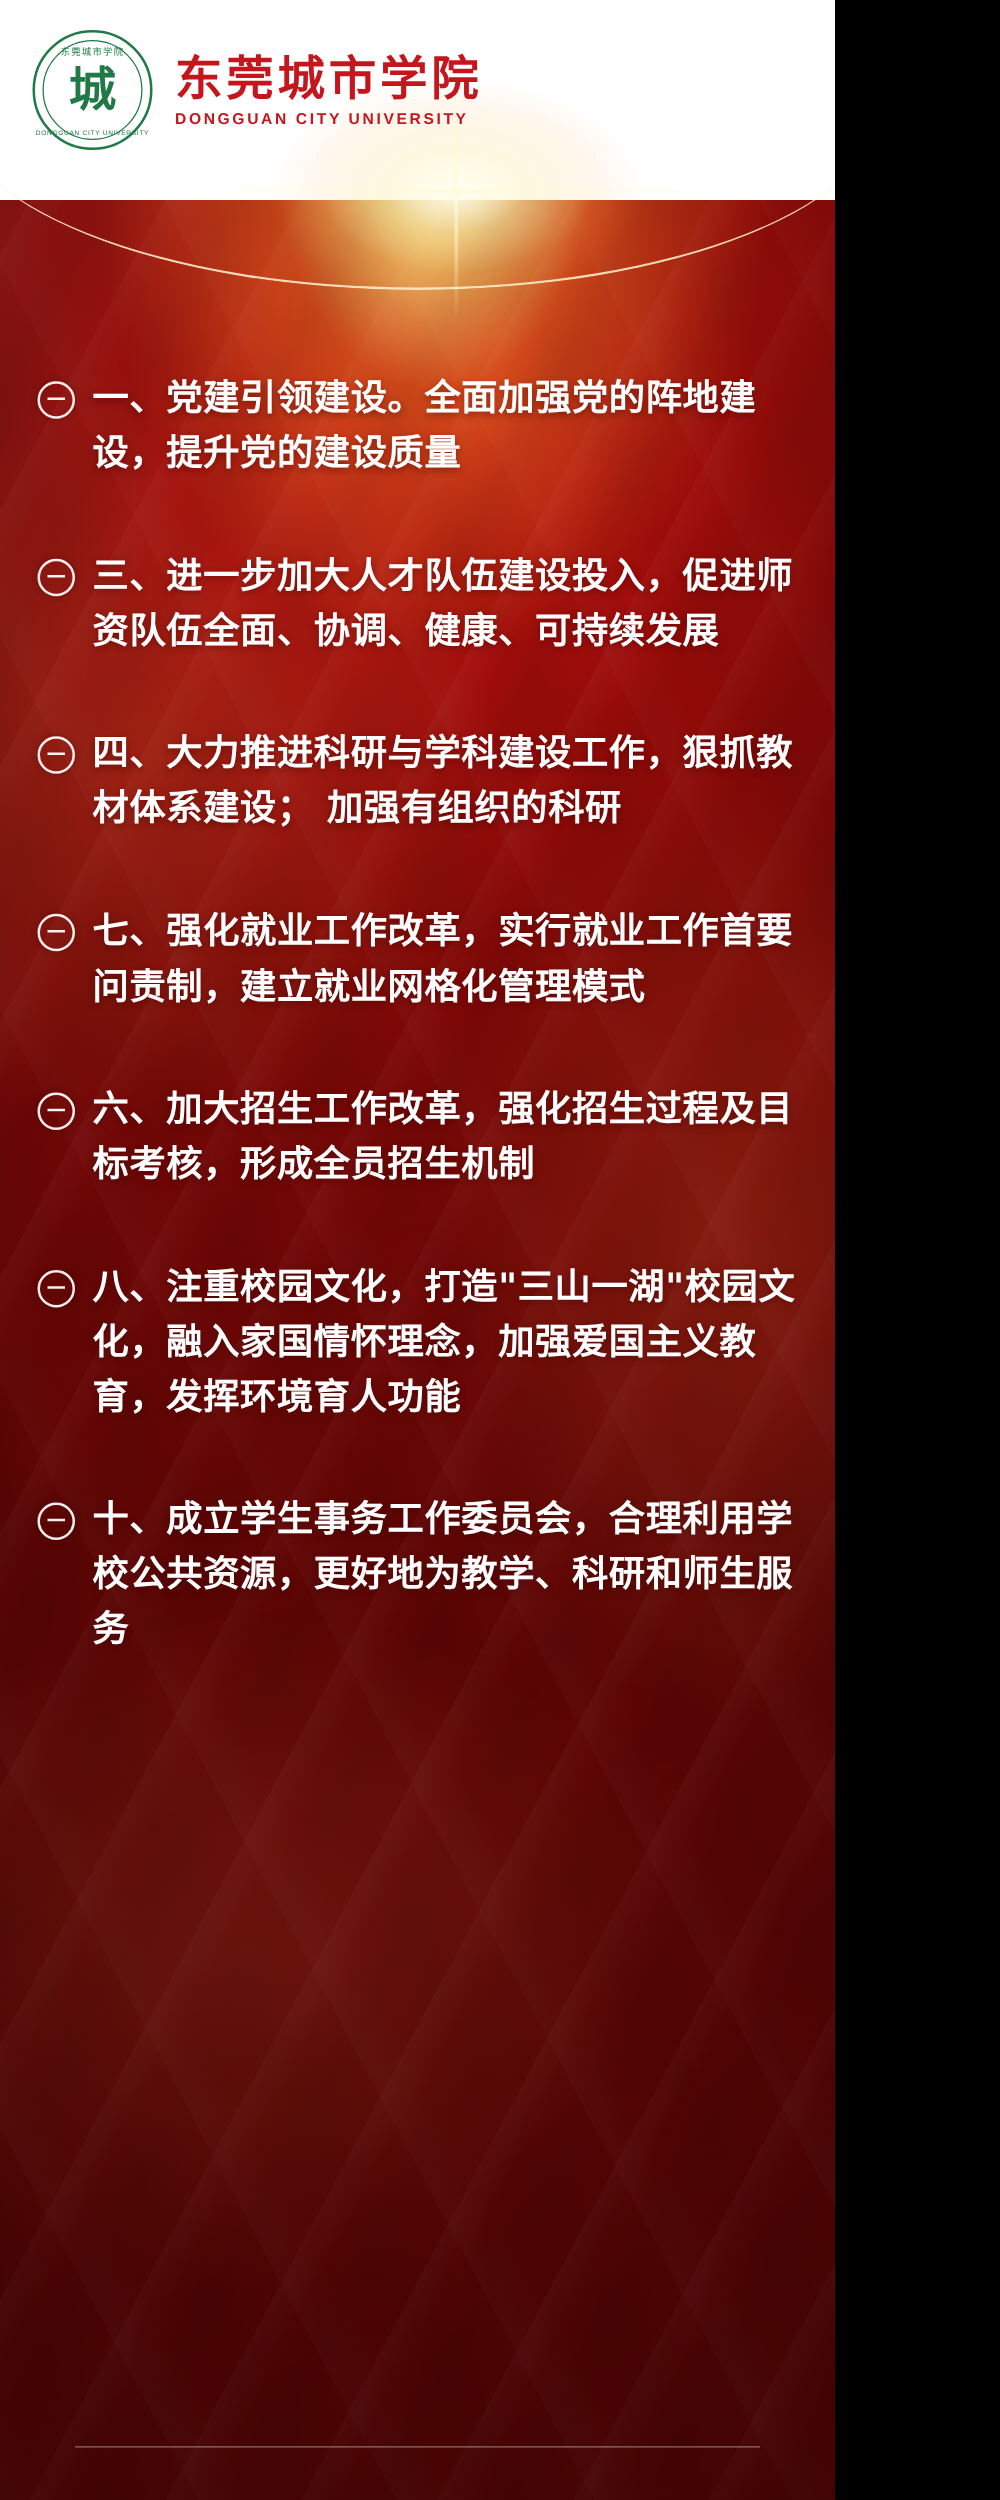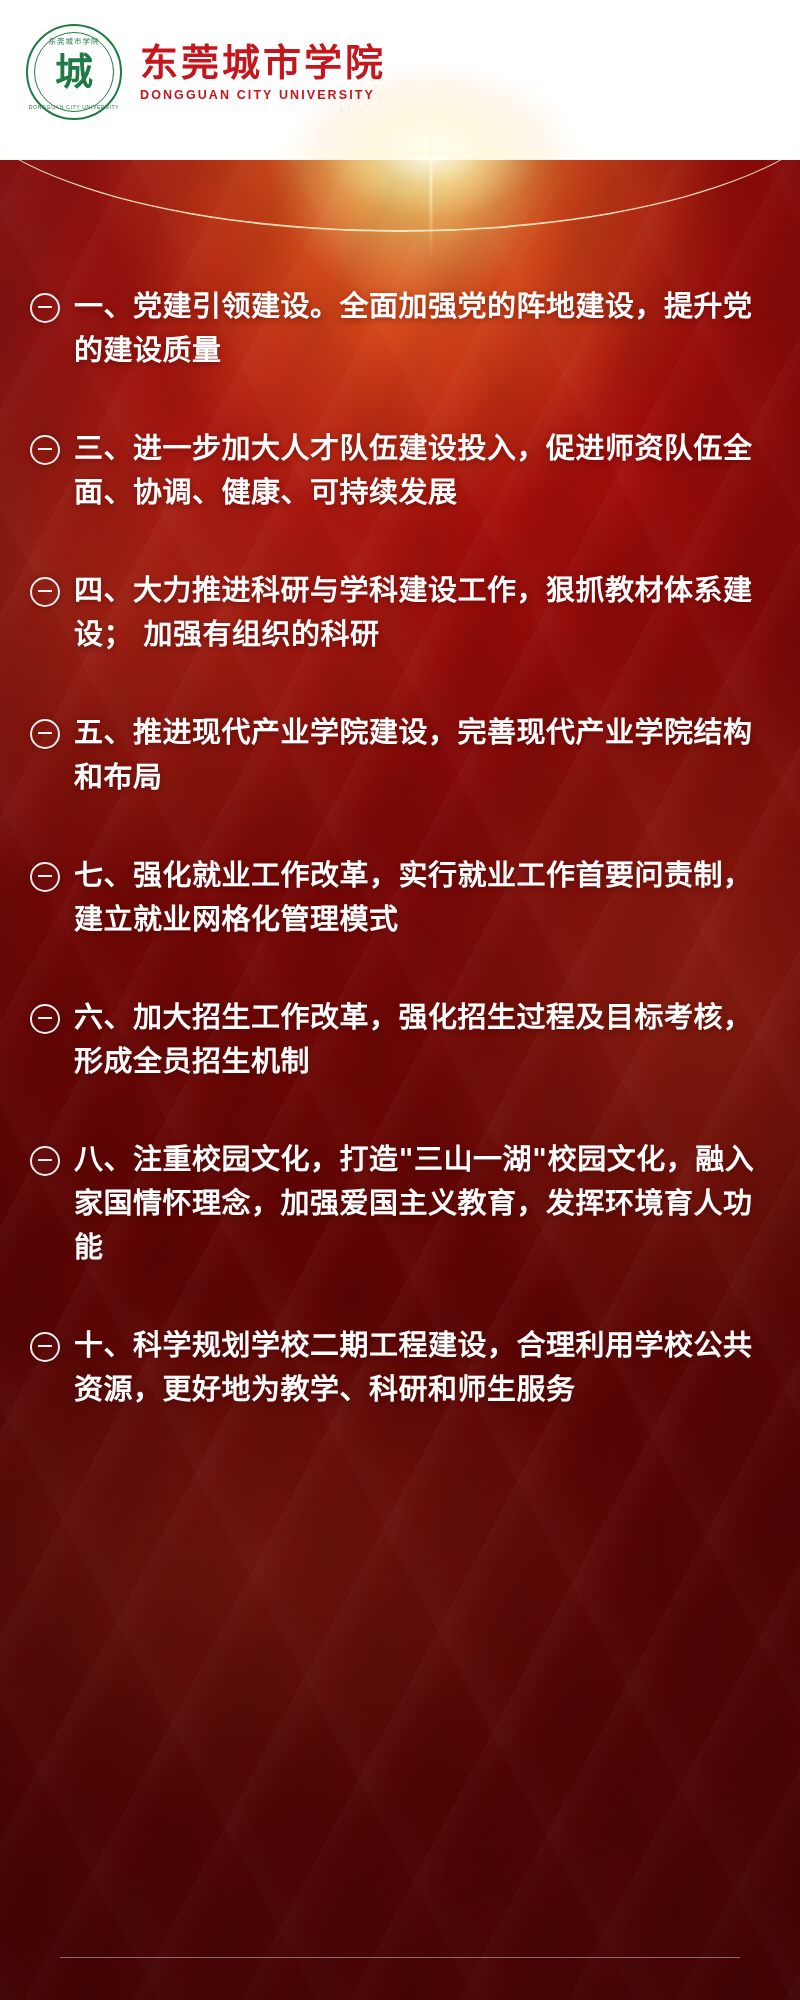--- a/index.html
+++ b/index.html
@@ -5,21 +5,21 @@
   html, body {
     margin: 0;
     padding: 0;
     background: #000;
   }
   body {
     font-family: "Liberation Sans", "DejaVu Sans", sans-serif;
   }
   .poster {
     position: relative;
-    width: 800px;
+    width: 668px;
     height: 2000px;
     overflow: hidden;
     background: #8d0b09;
   }
 
   
   .bg-base {
     position: absolute;
     inset: 0;
     background:
@@ -172,21 +172,21 @@
     font-size: 12.5px;
     font-weight: 700;
     color: #c6161d;
     letter-spacing: 2.1px;
     margin-top: 3px;
   }
 
   
   .list {
     position: absolute;
-    top: 284px;
+    top: 296px;
     left: 0; right: 0;
     z-index: 8;
     padding: 0 20px 0 30px;
     box-sizing: border-box;
   }
   .item {
     display: flex;
     align-items: flex-start;
     gap: 14px;
     margin-bottom: 54px;
@@ -264,34 +264,30 @@
     <div class="item">
       <span class="bullet"></span>
       <span class="item-text">三、进一步加大人才队伍建设投入，促进师资队伍全面、协调、健康、可持续发展</span>
     </div>
     <div class="item">
       <span class="bullet"></span>
       <span class="item-text">四、大力推进科研与学科建设工作，狠抓教材体系建设； 加强有组织的科研</span>
     </div>
     <div class="item">
       <span class="bullet"></span>
-      <span class="item-text">五、推进现代产业学院建设，完善现代产业学院结构和布局</span>
-    </div>
-    <div class="item">
-      <span class="bullet"></span>
       <span class="item-text">七、强化就业工作改革，实行就业工作首要问责制，建立就业网格化管理模式</span>
     </div>
     <div class="item">
       <span class="bullet"></span>
       <span class="item-text">六、加大招生工作改革，强化招生过程及目标考核，形成全员招生机制</span>
     </div>
     <div class="item">
       <span class="bullet"></span>
       <span class="item-text">八、注重校园文化，打造"三山一湖"校园文化，融入家国情怀理念，加强爱国主义教育，发挥环境育人功能</span>
     </div>
     <div class="item">
       <span class="bullet"></span>
-      <span class="item-text">十、科学规划学校二期工程建设，合理利用学校公共资源，更好地为教学、科研和师生服务</span>
+      <span class="item-text">十、成立学生事务工作委员会，合理利用学校公共资源，更好地为教学、科研和师生服务</span>
     </div>
   </div>
 
   <div class="bottom-rule"></div>
 </div>
 
 </body></html>

